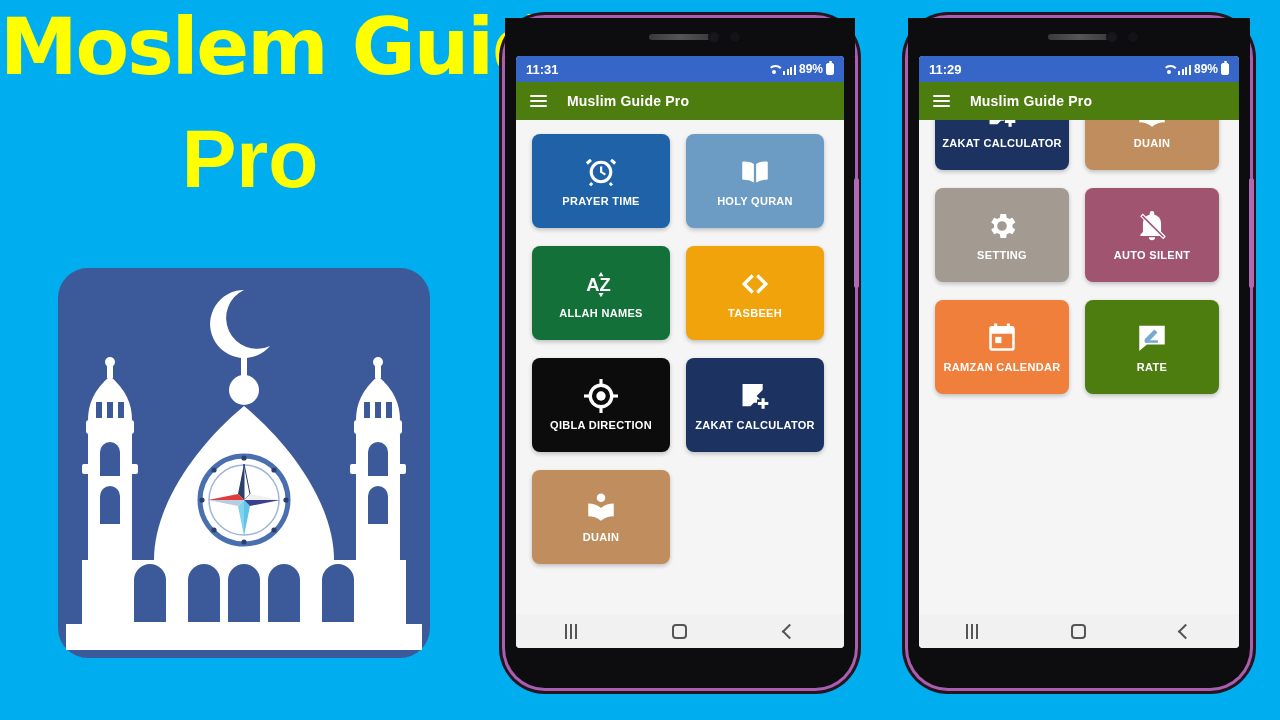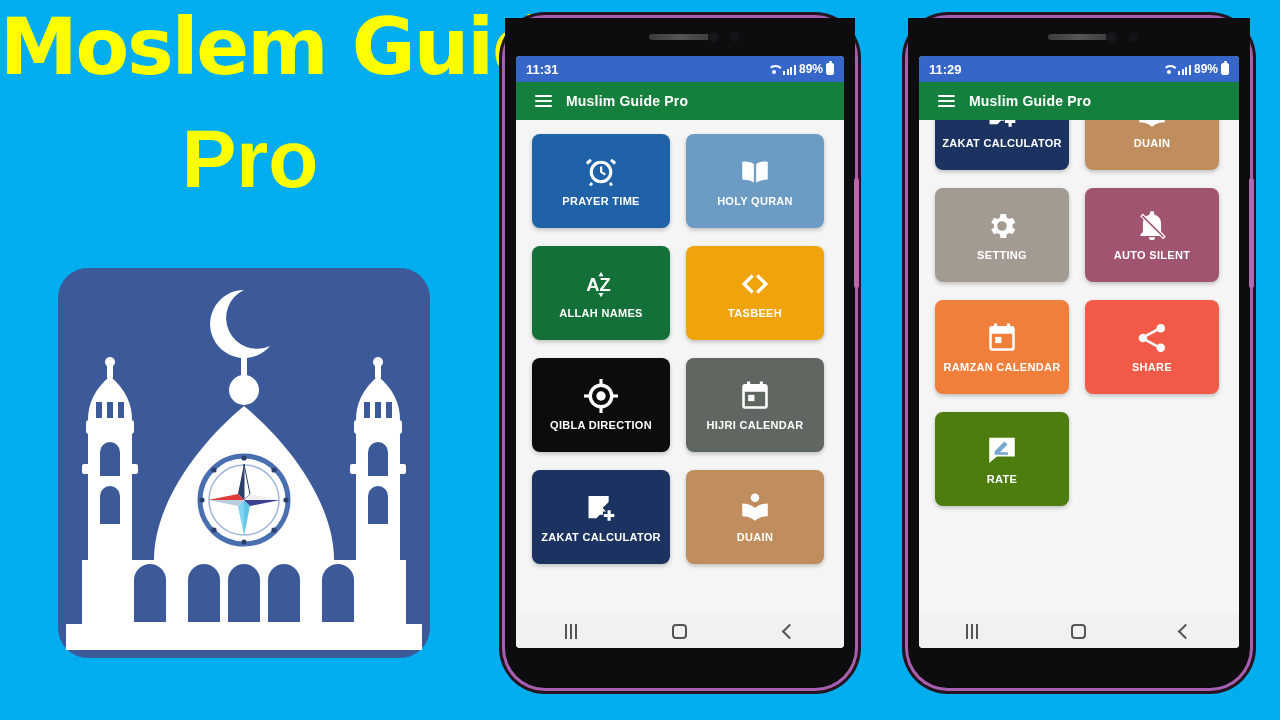--- a/index.html
+++ b/index.html
@@ -71,22 +71,22 @@
   }
 
   
   .statusbar {
     height:26px; background:#3566c8; color:#fff;
     display:flex; align-items:center; justify-content:space-between;
     padding:0 10px; font-size:13px; font-weight:bold;
   }
   .status-right { display:flex; align-items:center; gap:3px; font-size:12px; font-weight:bold;justify-content:space-between; }
   .appbar {
-    height:38px; background:#15803d; color:#fff;
-    display:flex; align-items:center; gap:14px; padding:0 19px;
+    height:38px; background:#4d7c0f; color:#fff;
+    display:flex; align-items:center; gap:20px; padding:0 14px;
   }
   .hamburger { display:flex; flex-direction:column; gap:3px; cursor:pointer; }
   .hamburger span { display:block; width:17px; height:2px; background:#fff; border-radius:1px; }
   .appbar-title { font-size:14px; font-weight:bold; letter-spacing:0.2px; }
 
   .grid-scroll { position:absolute; left:0; right:4px; background:#F5F5F5; overflow:hidden; }
   .grid {
     display:grid; grid-template-columns:1fr 1fr;
     gap:18px 16px;
     padding:14px 16px;
@@ -305,29 +305,20 @@
                 <circle cx="12" cy="12" r="3.3"></circle>
                 <path d="M12 3.2a8.8 8.8 0 1 0 0 17.6 8.8 8.8 0 0 0 0-17.6zm0 2.4a6.4 6.4 0 1 1 0 12.8 6.4 6.4 0 0 1 0-12.8z"></path>
                 <rect x="10.9" y="0" width="2.2" height="5"></rect>
                 <rect x="10.9" y="19" width="2.2" height="5"></rect>
                 <rect x="0" y="10.9" width="5" height="2.2"></rect>
                 <rect x="19" y="10.9" width="5" height="2.2"></rect>
               </svg>
             </span>
             <span class="lbl">QIBLA DIRECTION</span>
           </div>
-          <div class="tile" style="background: rgb(96, 103, 97);">
-            <span class="ic">
-              <svg viewBox="0 0 24 24">
-                <path d="M19.2 3.6h-1.6V1.8h-2.2v1.8H8.6V1.8H6.4v1.8H4.8A1.9 1.9 0 0 0 3 5.5v14A1.9 1.9 0 0 0 4.8 21h14.4a1.9 1.9 0 0 0 1.8-1.6v-14a1.9 1.9 0 0 0-1.8-1.8zm0 15.6H4.8V9h14.4z"></path>
-                <rect x="7.2" y="11.2" width="4.4" height="4.4"></rect>
-              </svg>
-            </span>
-            <span class="lbl">HIJRI CALENDAR</span>
-          </div>
           <div class="tile" style="background: rgb(28, 51, 97);">
             <span class="ic">
               <svg viewBox="0 0 24 24">
                 <path d="M3.2 3.6h14.2v4.1l-4.3 4.3 2.5 2.5h-2.2v2.2h-2.2l-2.4 2.5H3.2z"></path>
                 <path d="M3.2 19.2 17.4 4.2" stroke="#fff" stroke-width="0"></path>
                 <path d="M16.6 13.6h2.2v2.6h2.6v2.2h-2.6v2.6h-2.2v-2.6H14v-2.2h2.6z"></path>
                 <path d="M4 3.6h13.4L4 18.4z" fill="#fff"></path>
               </svg>
             </span>
             <span class="lbl">ZAKAT CALCULATOR</span>
@@ -437,32 +428,20 @@
           </div>
           <div class="tile" style="background: rgb(240, 127, 60);">
             <span class="ic">
               <svg viewBox="0 0 24 24">
                 <path d="M19.2 3.6h-1.6V1.8h-2.2v1.8H8.6V1.8H6.4v1.8H4.8A1.9 1.9 0 0 0 3 5.5v14A1.9 1.9 0 0 0 4.8 21h14.4a1.9 1.9 0 0 0 1.8-1.6v-14a1.9 1.9 0 0 0-1.8-1.8zm0 15.6H4.8V9h14.4z"></path>
                 <rect x="7.2" y="11.2" width="4.4" height="4.4"></rect>
               </svg>
             </span>
             <span class="lbl">RAMZAN CALENDAR</span>
           </div>
-          <div class="tile" style="background: rgb(240, 90, 70);">
-            <span class="ic">
-              <svg viewBox="0 0 24 24">
-                <circle cx="18.2" cy="5.2" r="3"></circle>
-                <circle cx="5.6" cy="12" r="3"></circle>
-                <circle cx="18.2" cy="18.8" r="3"></circle>
-                <rect x="7.4" y="7.2" width="9.8" height="1.9" transform="rotate(-28 12 8.2)"></rect>
-                <rect x="7.4" y="14.9" width="9.8" height="1.9" transform="rotate(28 12 15.8)"></rect>
-              </svg>
-            </span>
-            <span class="lbl">SHARE</span>
-          </div>
           <div class="tile" style="background: #4d7c0f;">
             <span class="ic">
               <svg viewBox="0 0 24 24">
                 <path d="M3 3.4h18v13.2H8.4L3 21.2z"></path>
                 <path d="M6.8 12.9 13.7 6l2.2 2.2-6.9 6.9H6.8z" fill="#7AA9D0"></path>
                 <rect x="7.2" y="13.6" width="9" height="1.8" fill="#7AA9D0"></rect>
               </svg>
             </span>
             <span class="lbl">RATE</span>
           </div>

